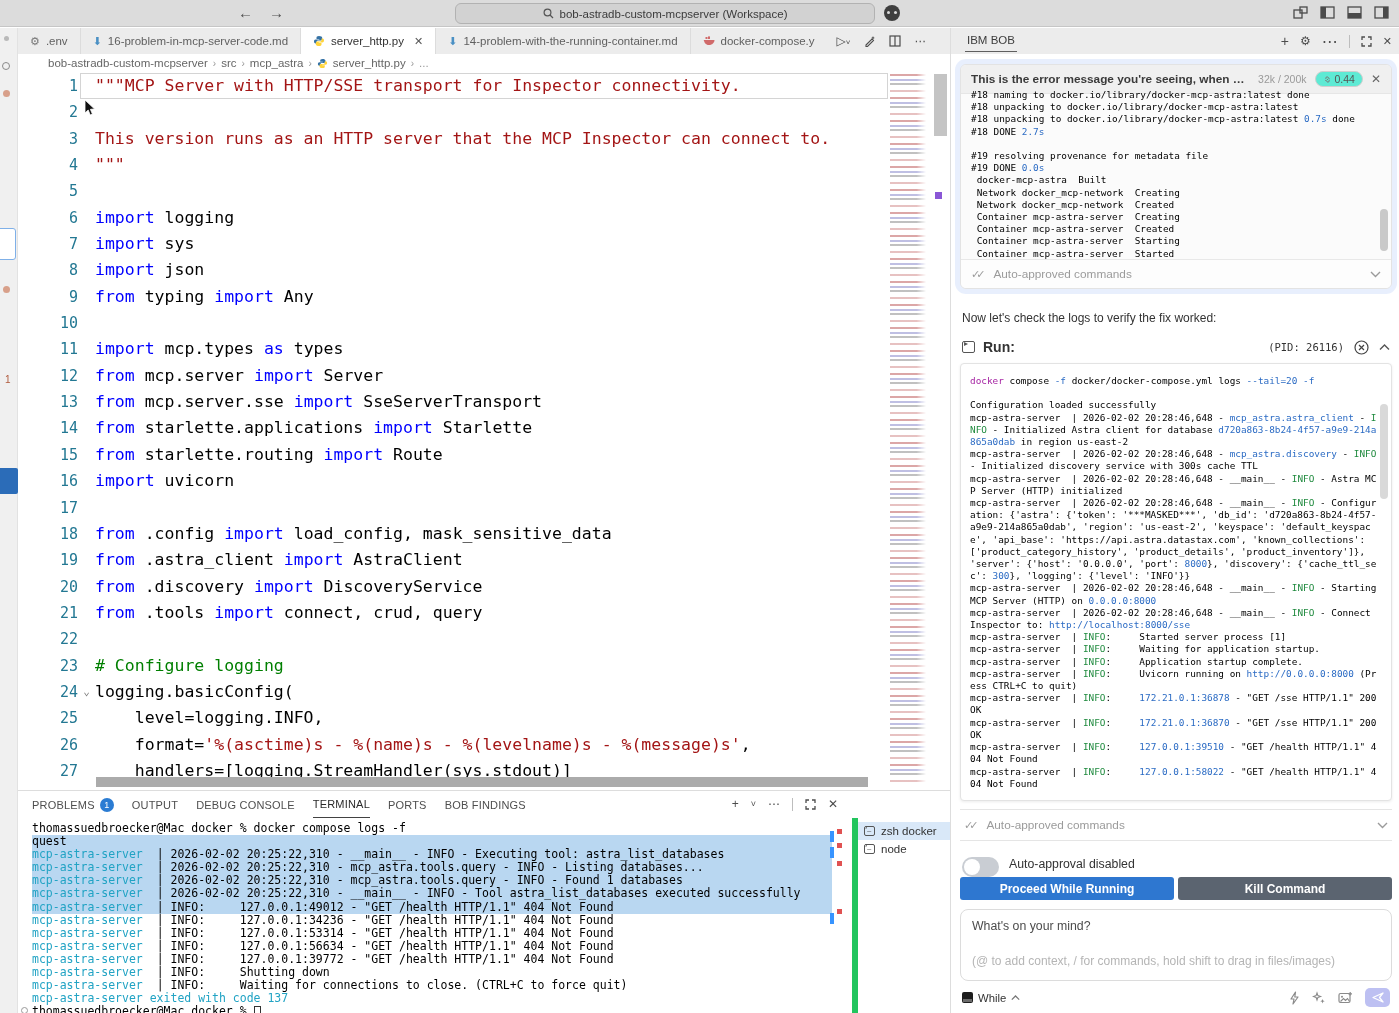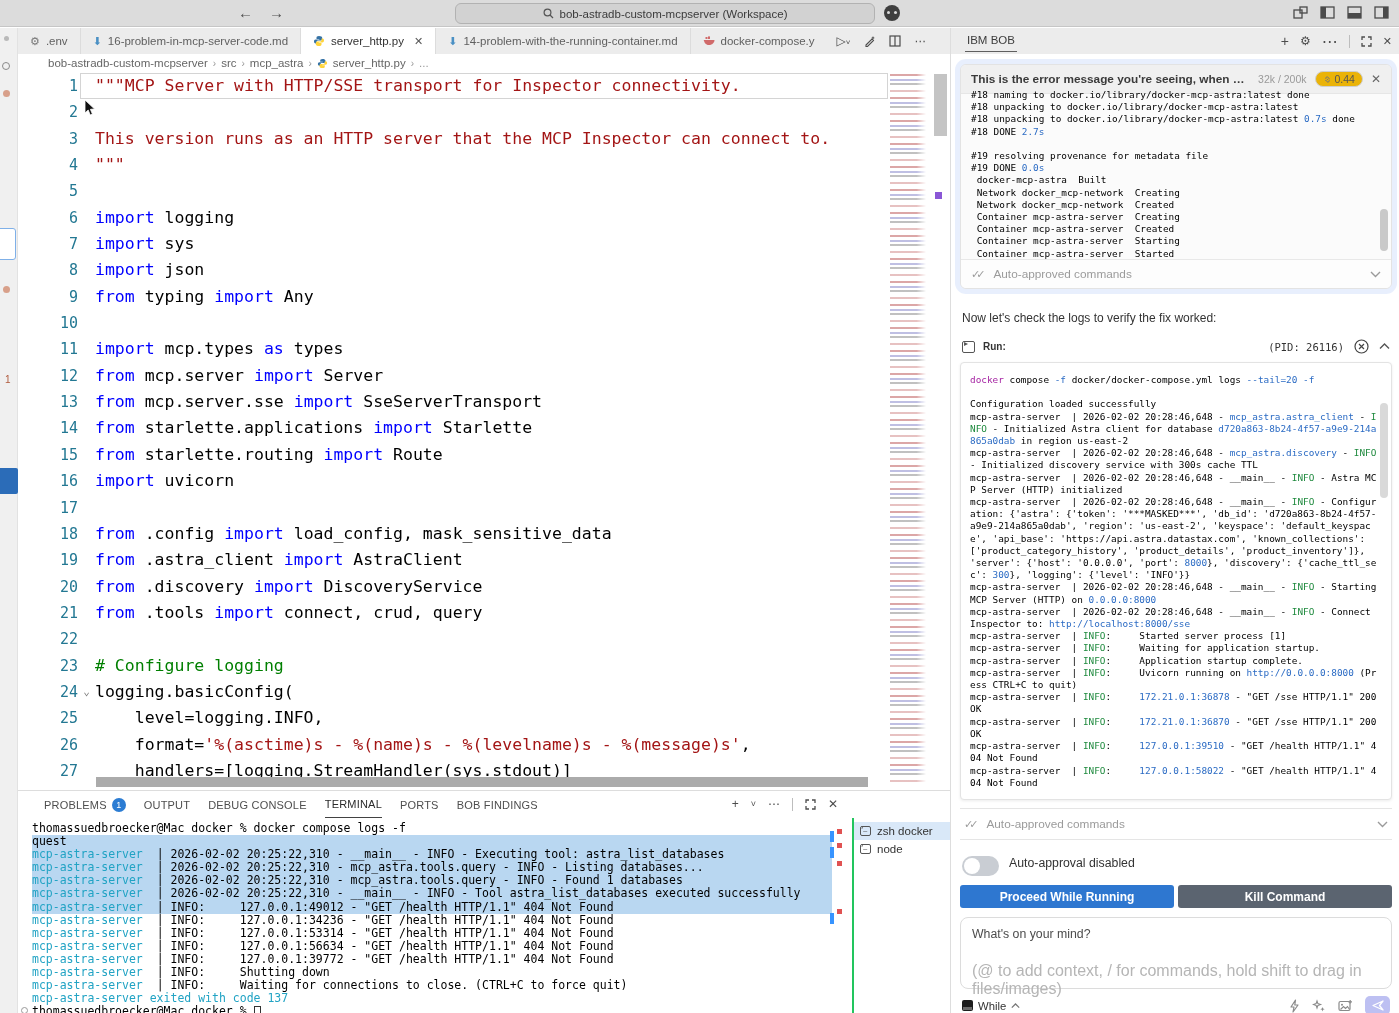--- a/index.html
+++ b/index.html
@@ -70,39 +70,39 @@
   .vscroll { position:absolute; right:0; top:0; width:20px; height:718px; }
   .vscroll .thumb { position:absolute; right:3px; top:2px; width:13px; height:62px; background:#c4c4c4; }
   .vscroll .mark { position:absolute; right:8px; top:120px; width:7px; height:7px; background:#8a57d6; }
   .hscroll { position:absolute; left:78px; bottom:3px; width:772px; height:10px; background:#ababab; }
   .cursor-arrow { position:absolute; left:66px; top:27px; }
 
   
   .panel { position:absolute; left:0; top:762px; width:932px; bottom:0; background:#fff;
     border-top:1px solid #ddd; }
   .panel-tabs { position:absolute; left:0; top:0; width:932px; height:27px;
-    display:flex; align-items:center; gap:18px; padding-left:26px;
+    display:flex; align-items:center; gap:18px; padding-left:14px;
     font-size:11px; color:#4e4e4e; letter-spacing:.2px; }
   .ptab { display:flex; align-items:center; gap:5px; height:100%; white-space:nowrap; }
   .ptab.active { border-bottom:1px solid #424242; color:#2b2b2b; }
   .badge { width:14px; height:14px; border-radius:50%; background:#2b7cd3; color:#fff;
     font-size:9px; display:flex; align-items:center; justify-content:center; }
   .panel-actions { position:absolute; right:112px; top:6px; display:flex; gap:12px; color:#4c4c4c;
     font-size:12px; align-items:center; }
   #term-lines { position:absolute; left:14px; top:31px; right:118px;
     font-family:"DejaVu Sans Mono", monospace; font-size:11.5px; line-height:13.1px;
     color:#333; white-space:pre; }
   #term-lines .sel { background:#b9d7f1; }
   .tk-svc { color:#21a3c4; } .tk-cur { display:inline-block; width:7px; height:11px;
     border:1px solid #333; vertical-align:-2px; }
   .pcircle { position:absolute; left:-11px; top:2px; width:7px; height:7px;
     border:1px solid #9a9a9a; border-radius:50%; display:inline-block; }
   #term-lines .tline { position:relative; }
   .term-side { position:absolute; right:0; top:27px; width:98px; bottom:0; background:#fff;
-    border-left:2px solid #22c55e; font-size:11.5px; color:#333; padding-top:4px; }
+    border-left:6px solid #22c55e; font-size:11.5px; color:#333; padding-top:4px; }
   .term-side .item { display:flex; align-items:center; gap:6px; padding:3px 6px; }
   .term-side .item.active { background:#d9e8f8; }
   .term-icon { width:11px; height:10px; border:1px solid #555; border-radius:2px; position:relative; flex:none; }
   .term-icon::before { content:"›_"; position:absolute; left:0px; top:-3px; font-size:7px; color:#555; }
   .deco { position:absolute; }
   .deco.red { width:5px; height:5px; background:#e05252; }
   .deco.blue { width:4px; height:11px; background:#3794ff; }
 
   
   .bob { position:absolute; left:950px; top:28px; width:530px; bottom:0; background:#fff;
@@ -118,37 +118,37 @@
     padding:10px 8px 0 9px; }
 
   .err-card { border-radius:6px; overflow:hidden; border:1px solid #e3e3e3;
     box-shadow:0 0 0 5px rgba(150,180,245,.22); background:#fbfbfb; }
   .err-head { background:#f0f0f0; display:flex; align-items:center; gap:8px;
     padding:6px 10px; border-bottom:1px solid #e6e6e6; }
   .err-title { font-weight:bold; font-size:11.8px; color:#3a3a3a; white-space:nowrap;
     overflow:hidden; text-overflow:ellipsis; flex:1; }
   .err-meta { font-size:10.5px; color:#9a9a9a; white-space:nowrap; }
   .cost-pill { display:flex; align-items:center; gap:3px; border:1px solid #cfcfcf;
-    border-radius:10px; padding:1px 7px; font-size:10.5px; color:#555; background:#eab308; }
+    border-radius:10px; padding:1px 7px; font-size:10.5px; color:#555; background:#5eead4; }
   .err-close { color:#666; font-size:12px; }
   #err-log { height:170px; overflow:hidden; padding:0 10px; margin-top:-5px; position:relative; }
   #err-log .tline, #run-log .tline { font-family:"DejaVu Sans Mono", monospace;
     font-size:9.4px; line-height:12.2px; color:#3b3b3b; white-space:pre-wrap; word-break:break-all; }
   .tk-b { color:#2b6bc4; } .tk-g { color:#1f8a3e; } .tk-purp { color:#a626a4; }
   .err-scroll { position:absolute; right:3px; top:120px; width:8px; height:42px;
     background:#c9c9c9; border-radius:4px; }
   .approved-row { display:flex; align-items:center; gap:8px; padding:7px 10px;
     border-top:1px solid #e8e8e8; color:#9b9b9b; font-size:11.8px; background:#fdfdfd; }
   .approved-row .chev { margin-left:auto; }
   .dblcheck { letter-spacing:-4px; font-size:11px; padding-right:4px; }
 
   .bob-msg { margin:22px 2px 0; font-size:12px; color:#333; }
 
   .run-row { display:flex; align-items:center; gap:8px; margin:14px 2px 0; }
-  .run-label { font-weight:bold; font-size:10px; color:#333; }
+  .run-label { font-weight:bold; font-size:14px; color:#333; }
   .run-right { margin-left:auto; display:flex; align-items:center; gap:10px; }
   .pid { font-family:"DejaVu Sans Mono", monospace; font-size:10.5px; color:#333; }
   .runbox-icon { width:13px; height:12px; border:1.2px solid #555; border-radius:2px; position:relative; }
   .runbox-icon::before { content:"▸"; position:absolute; left:1px; top:-3px; font-size:8px; color:#555; }
 
   .run-card { margin-top:8px; height:438px; overflow:hidden; background:#fff;
     border:1px solid #e3e3e3; border-radius:4px; box-shadow:0 1px 3px rgba(0,0,0,.08);
     padding:11px 9px; position:relative; }
   .run-scroll { position:absolute; right:3px; top:40px; width:8px; height:95px;
     background:#d9d9d9; border-radius:4px; }
@@ -157,30 +157,30 @@
     padding:8px 4px; border-top:1px solid #e5e5e5; border-bottom:1px solid #e5e5e5;
     color:#9b9b9b; font-size:11.8px; }
   .approved-row2 .chev { margin-left:auto; }
 
   .toggle-row { display:flex; align-items:flex-start; gap:10px; margin:16px 2px 0; }
   .toggle { width:37px; height:20px; border-radius:10px; background:#c9cdd3; position:relative; }
   .toggle .knob { position:absolute; left:2px; top:2px; width:16px; height:16px;
     border-radius:50%; background:#fff; }
   .toggle-label { font-size:12.3px; color:#333; }
 
-  .btn-row { display:flex; gap:4px; margin-top:9px; }
+  .btn-row { display:flex; gap:4px; }
   .btn { flex:1; height:23px; border-radius:3px; color:#fff; font-size:12px; font-weight:bold;
     display:flex; align-items:center; justify-content:center; }
   .btn.proceed { background:#2e77d0; }
   .btn.kill { background:#5b6470; }
 
   .input-card { margin-top:9px; height:72px; background:#fff; border:1px solid #dcdcdc;
     border-radius:8px; padding:9px 11px; }
   .input-ph { font-size:12.3px; color:#4c4c4c; }
-  .input-hint { font-size:16px; color:#b5b5b5; margin-top:21px; }
+  .input-hint { font-size:12px; color:#b5b5b5; margin-top:21px; }
 
   .bob-bottom { display:flex; align-items:center; margin-top:7px; padding:0 2px; }
   .mode { display:flex; align-items:center; gap:5px; font-size:11.3px; color:#333; }
   .mode-icon { width:11px; height:11px; background:#1d1d1d; border-radius:2px; position:relative; }
   .mode-icon::after { content:""; position:absolute; left:1px; bottom:1px; width:9px; height:3px; background:#6b6b6b; }
   .bob-bottom .right { margin-left:auto; display:flex; align-items:center; gap:12px; color:#8a8a8a; }
   .send-btn { width:25px; height:19px; border-radius:5px; background:#bdc0f2;
     display:flex; align-items:center; justify-content:center; }
 
   .chev svg, .chev-up svg { display:block; }

